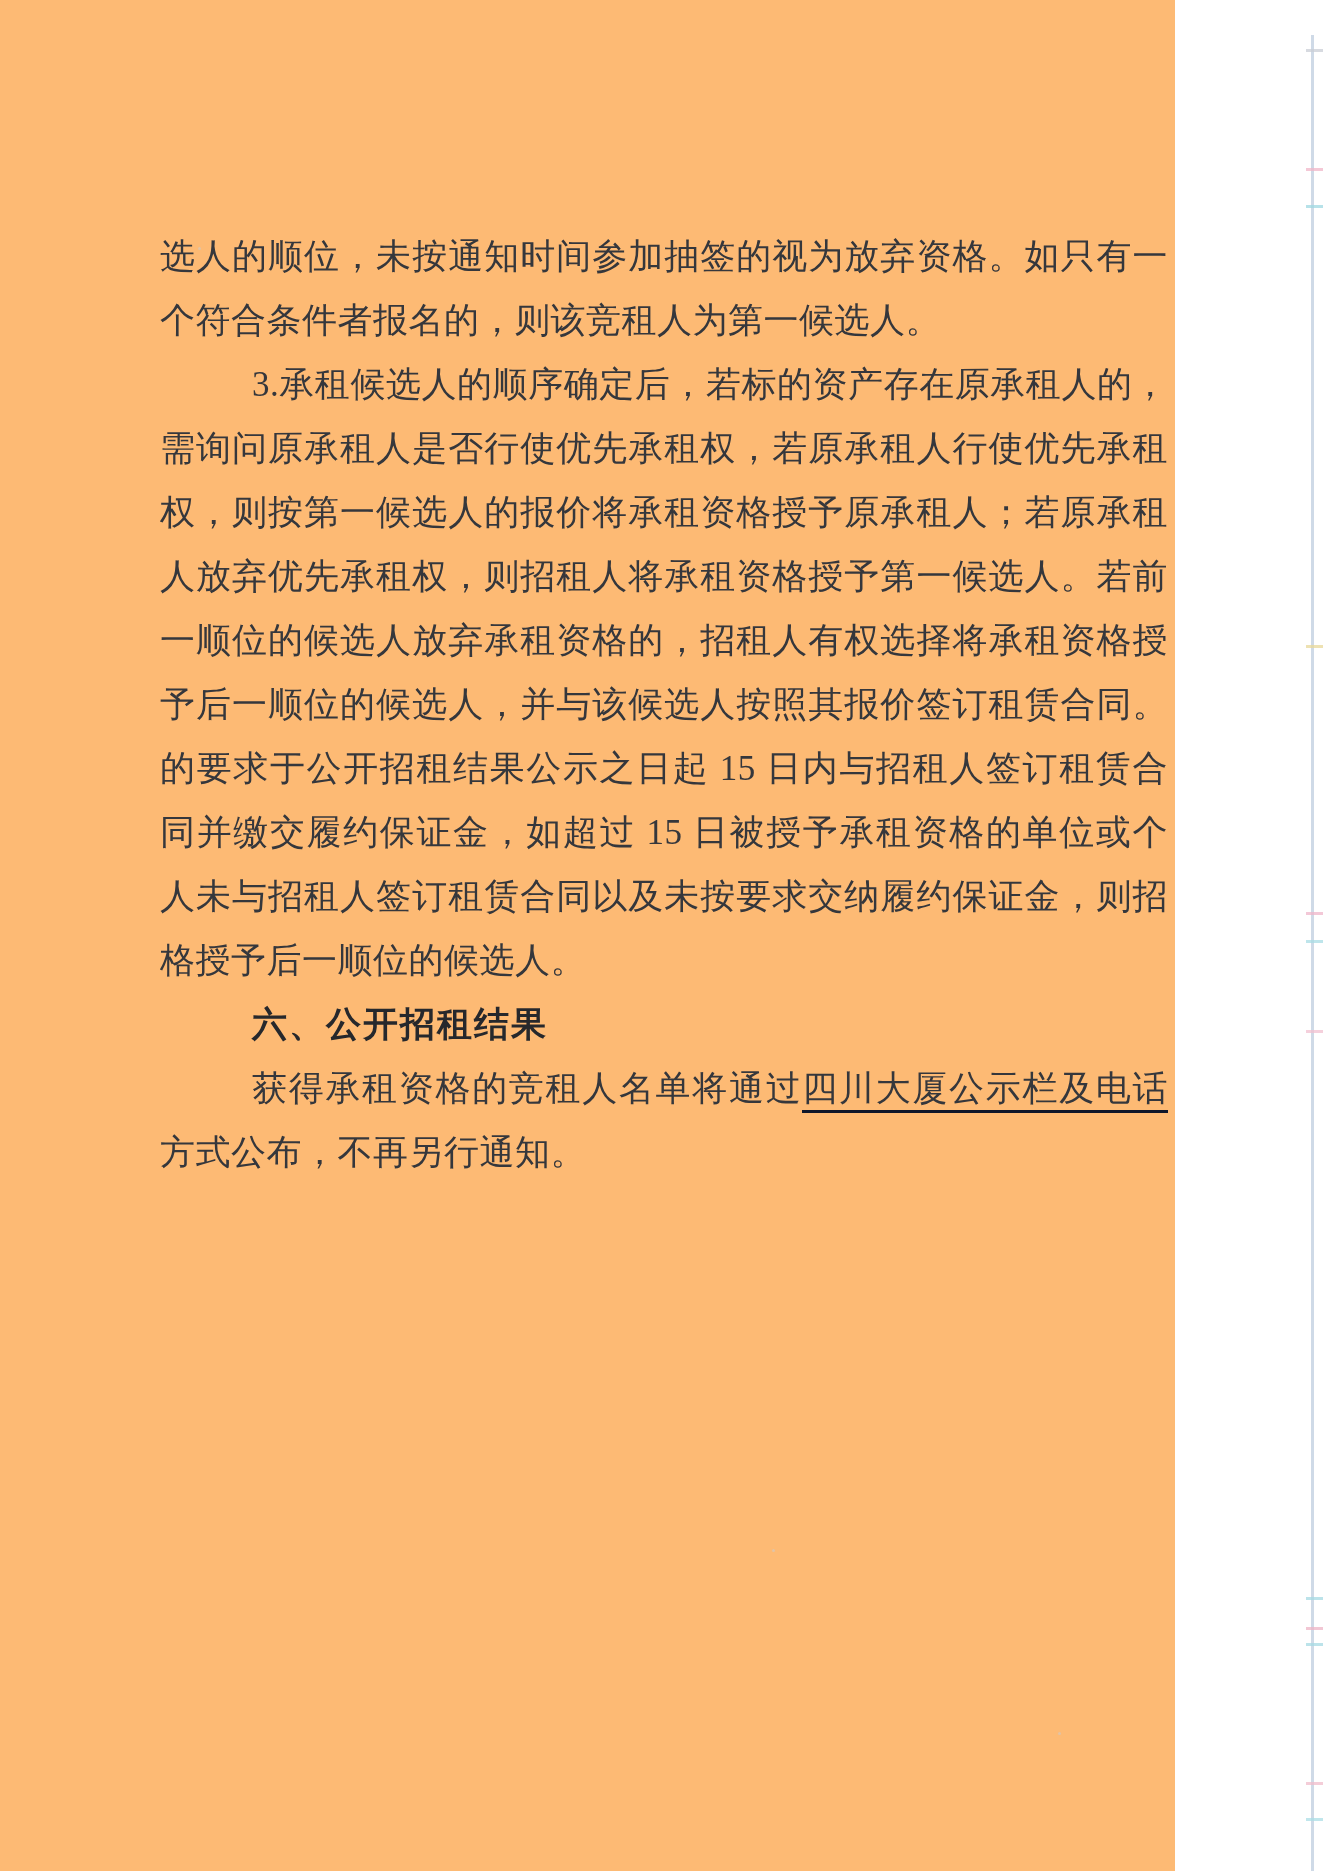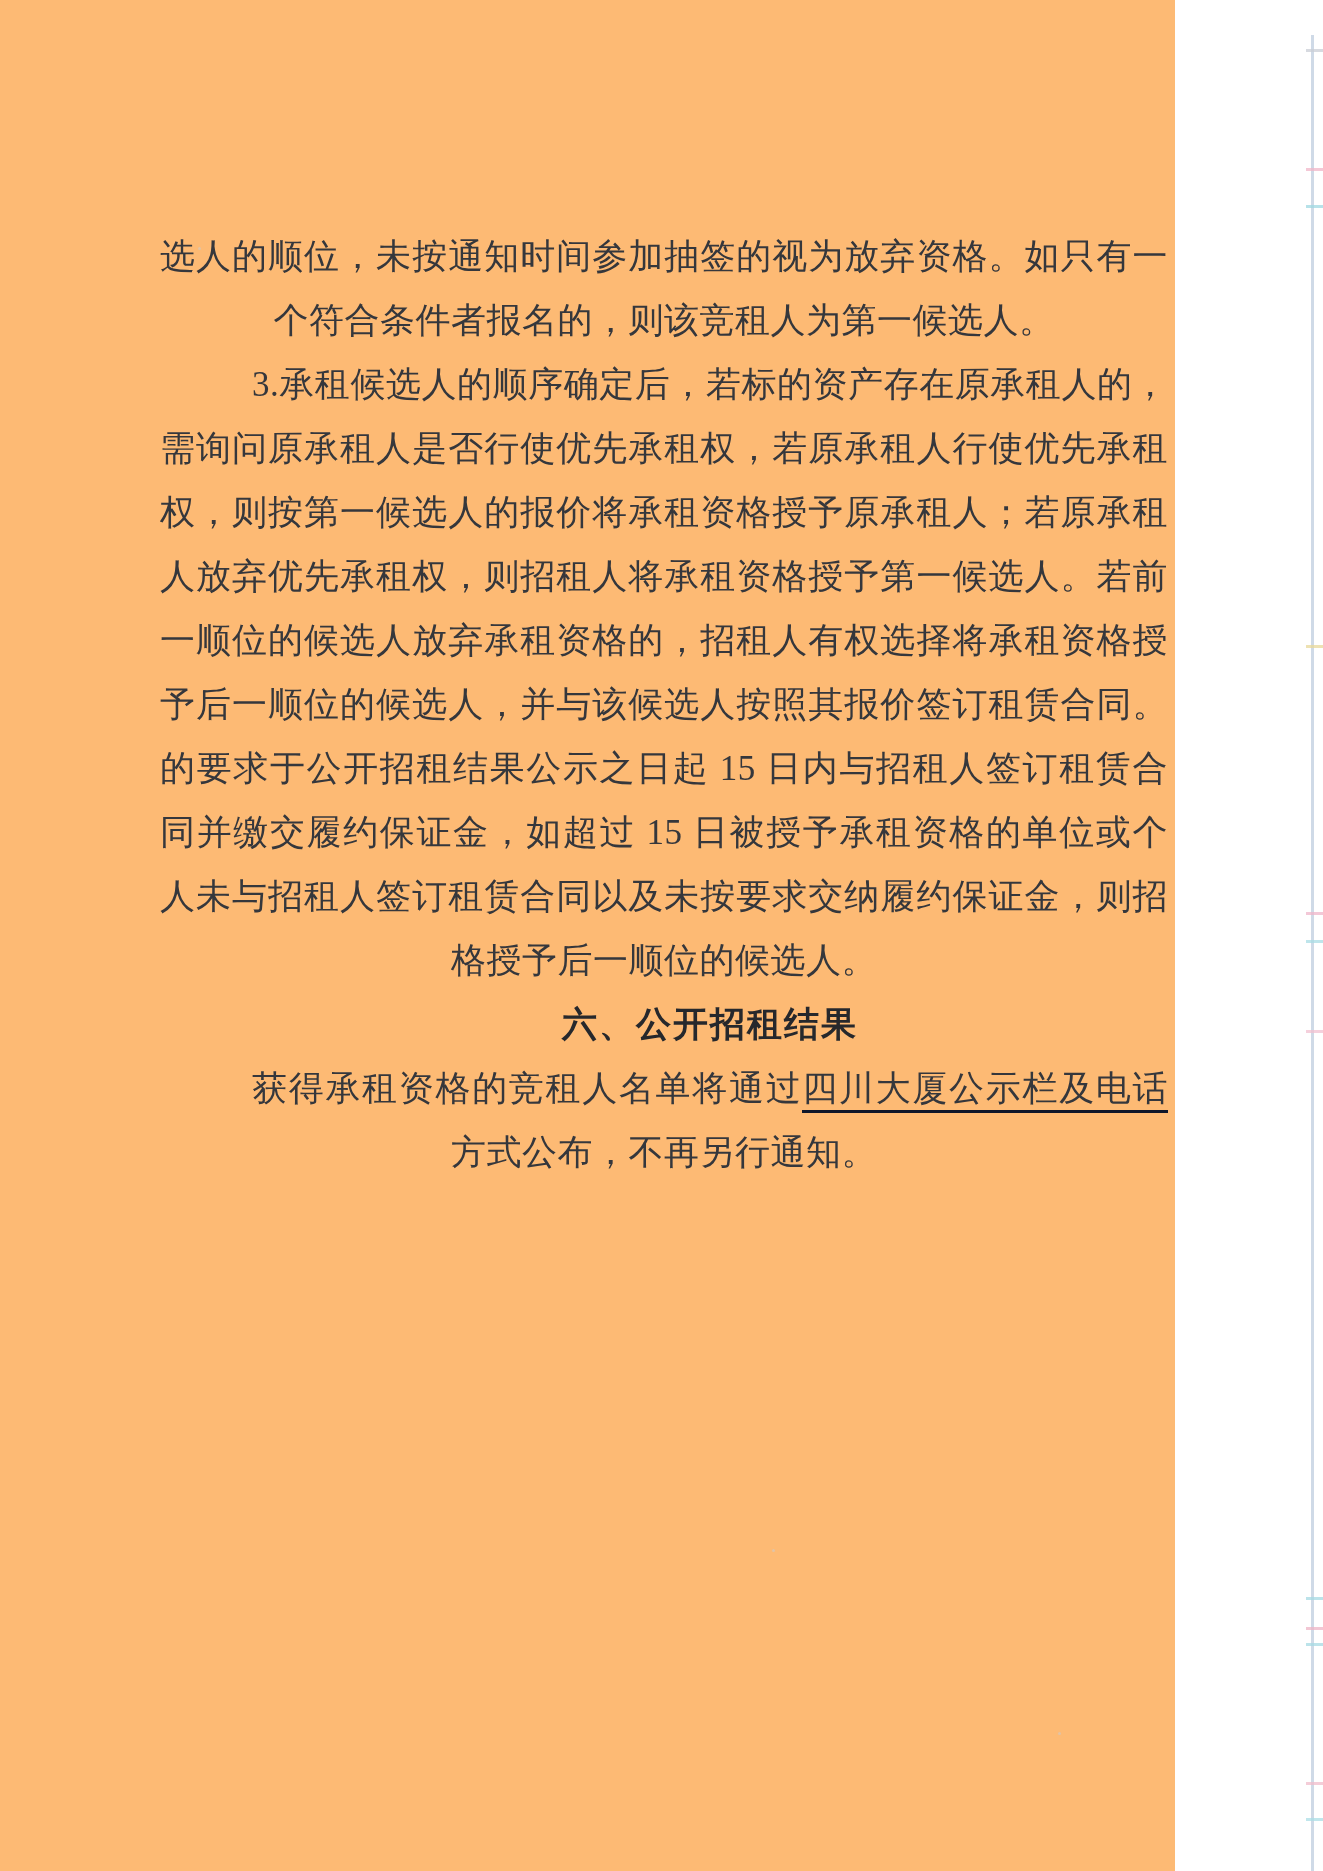--- a/index.html
+++ b/index.html
@@ -23,21 +23,21 @@
     left: 160px;
     top: 225px;
     width: 1008px;
   }
   .line {
     height: 64px;
     line-height: 64px;
     font-size: 35px;
     letter-spacing: 0.5px;
     white-space: nowrap;
-    text-align: center;
+    text-align: left;
   }
   .line.full {
     white-space: normal;
     text-align: justify;
     text-align-last: justify;
     text-justify: inter-character;
   }
   .line.indent {
     text-indent: 92px;
   }

